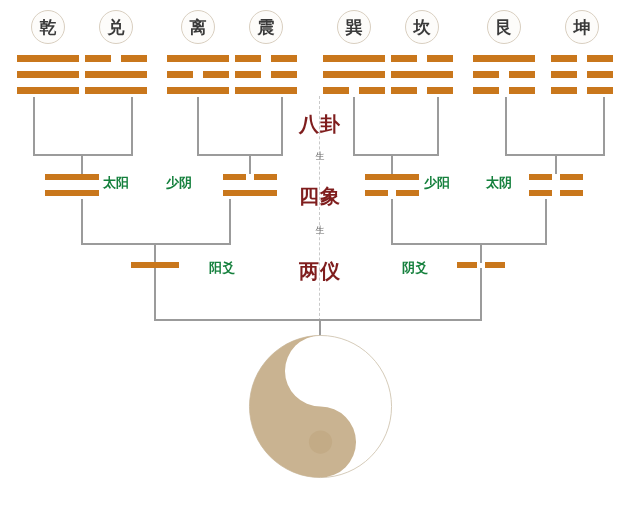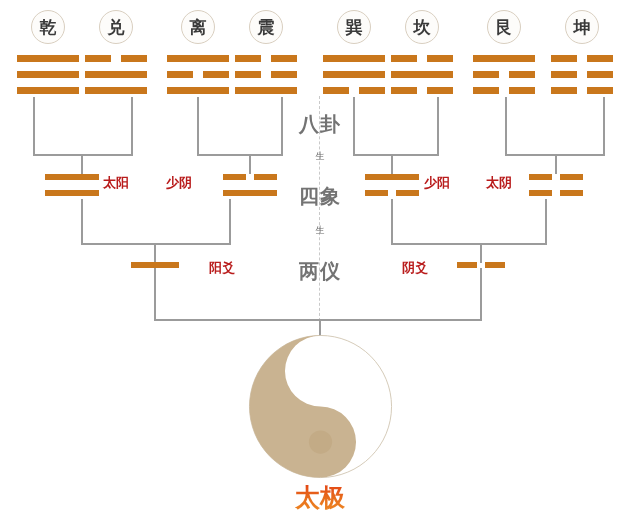--- a/index.html
+++ b/index.html
@@ -45,41 +45,41 @@
 
   
   .spine{
     position:absolute;left:319px;width:0;
     border-left:1px dashed #c9c9c9;
   }
 
   
   .axis-label{
     position:absolute;
-    color:#737373;
+    color:#7f1d1d;
     font-size:20px;
     font-weight:700;
     letter-spacing:1px;
     font-family:"DejaVu Sans","Liberation Sans",sans-serif;
     white-space:nowrap;
     transform:translateX(-50%);
   }
   .axis-sheng{
     position:absolute;
     color:#6b6b6b;
     font-size:9px;
     font-family:"DejaVu Sans","Liberation Sans",sans-serif;
     white-space:nowrap;
     transform:translateX(-50%);
   }
 
   
   .side-label{
     position:absolute;
-    color:#b91c1c;
+    color:#15803d;
     font-size:13px;
     font-weight:700;
     font-family:Liberation Sans, sans-serif;
     white-space:nowrap;
   }
 
   
   #taiji-wrap{position:absolute;left:248px;top:334px;width:145px;height:145px;}
   #taiji-caption{
     position:absolute;left:320px;top:481px;
@@ -246,15 +246,14 @@
 
       <circle cx="100" cy="100" r="98" fill="#ffffff" stroke="#cfc3ae" stroke-width="1.2"></circle>
 
       <path d="M100 2 A98 98 0 0 0 100 198 A49 49 0 0 0 100 100 A49 49 0 0 1 100 2 Z" fill="#c9b391"></path>
 
       <circle cx="100" cy="149" r="16" fill="#c3ab86"></circle>
 
       <circle cx="100" cy="51" r="16" fill="#ffffff"></circle>
     </svg>
   </div>
-  <div id="taiji-caption">太极</div>
 
 </div>
 
 </body></html>

